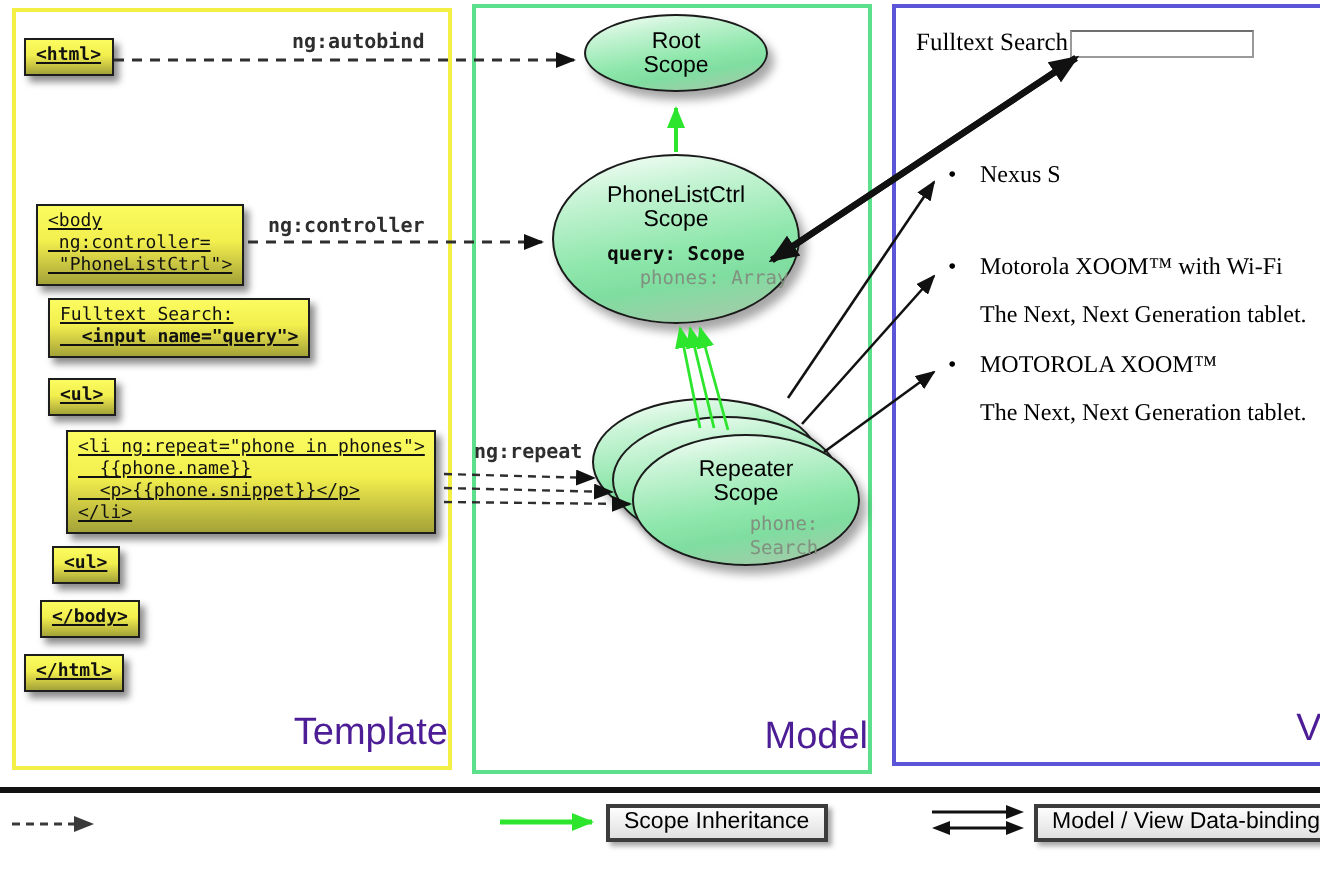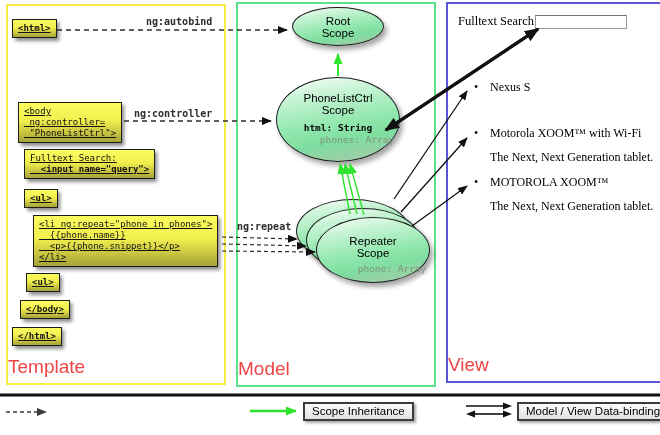--- a/index.html
+++ b/index.html
@@ -4,22 +4,22 @@
 <style>
   * { margin:0; padding:0; box-sizing:border-box; }
   body { background:#fff; font-family:"Liberation Sans", sans-serif; }
   #stage { position:relative; width:660px; height:435px; background:#fff; overflow:hidden; }
 
   
   .panel { position:absolute; background:#fff; }
   .panel-template { left:6px; top:4px; width:220px; height:381px; border:2px solid #f3ef44; }
   .panel-model    { left:236px; top:2px; width:200px; height:385px; border:2px solid #5ce08c; }
   .panel-view     { left:446px; top:2px; width:245px; height:381px; border:2px solid #5d55d8; }
-  .panel-label { position:absolute; bottom:5px; left:0; width:100%; text-align:left;
-                 font-size:19px; color:#ef4444; }
+  .panel-label { position:absolute; bottom:5px; left:0; width:100%; text-align:right;
+                 font-size:19px; color:#4c1d95; }
 
   
   .code-box { position:absolute; z-index:3;
     background:linear-gradient(180deg,#fbfc60 0%,#f2ef4e 45%,#c9c542 75%,#a3a338 100%);
     border:1px solid #1d1d1d; box-shadow:2.5px 3px 3.5px rgba(0,0,0,0.45);
     font-family:"DejaVu Sans Mono", monospace; font-size:9px; line-height:11px;
     color:#111; padding:3px 5px; white-space:pre;text-decoration:underline; }
   .code-box.tag { font-weight:bold; }
   .code-box .bold-line { font-weight:bold; }
 
@@ -100,32 +100,32 @@
 
   <div class="scope scope-root">
     <div class="scope-title">Root</div>
     <div class="scope-title">Scope</div>
   </div>
 
   <div class="scope scope-plc">
     <div class="scope-title">PhoneListCtrl</div>
     <div class="scope-title">Scope</div>
     <div class="scope-props">
-      <div class="scope-prop prop-bold">html: String</div>
+      <div class="scope-prop prop-bold">query: Scope</div>
       <div class="scope-prop prop-muted">phones: Array</div>
     </div>
   </div>
 
   <div class="scope scope-rep-back"></div>
   <div class="scope scope-rep-mid"></div>
   <div class="scope scope-rep">
     <div class="scope-title">Repeater</div>
     <div class="scope-title">Scope</div>
     <div class="scope-props">
-      <div class="scope-prop prop-muted">phone: Array</div>
+      <div class="scope-prop prop-muted">phone: Search</div>
     </div>
   </div>
 
   <div class="panel panel-view">
     <div class="panel-label">View</div>
   </div>
 
   <div class="view-search-label">Fulltext Search:</div>
   <input class="view-search-input" type="text" value="" style="">
 

